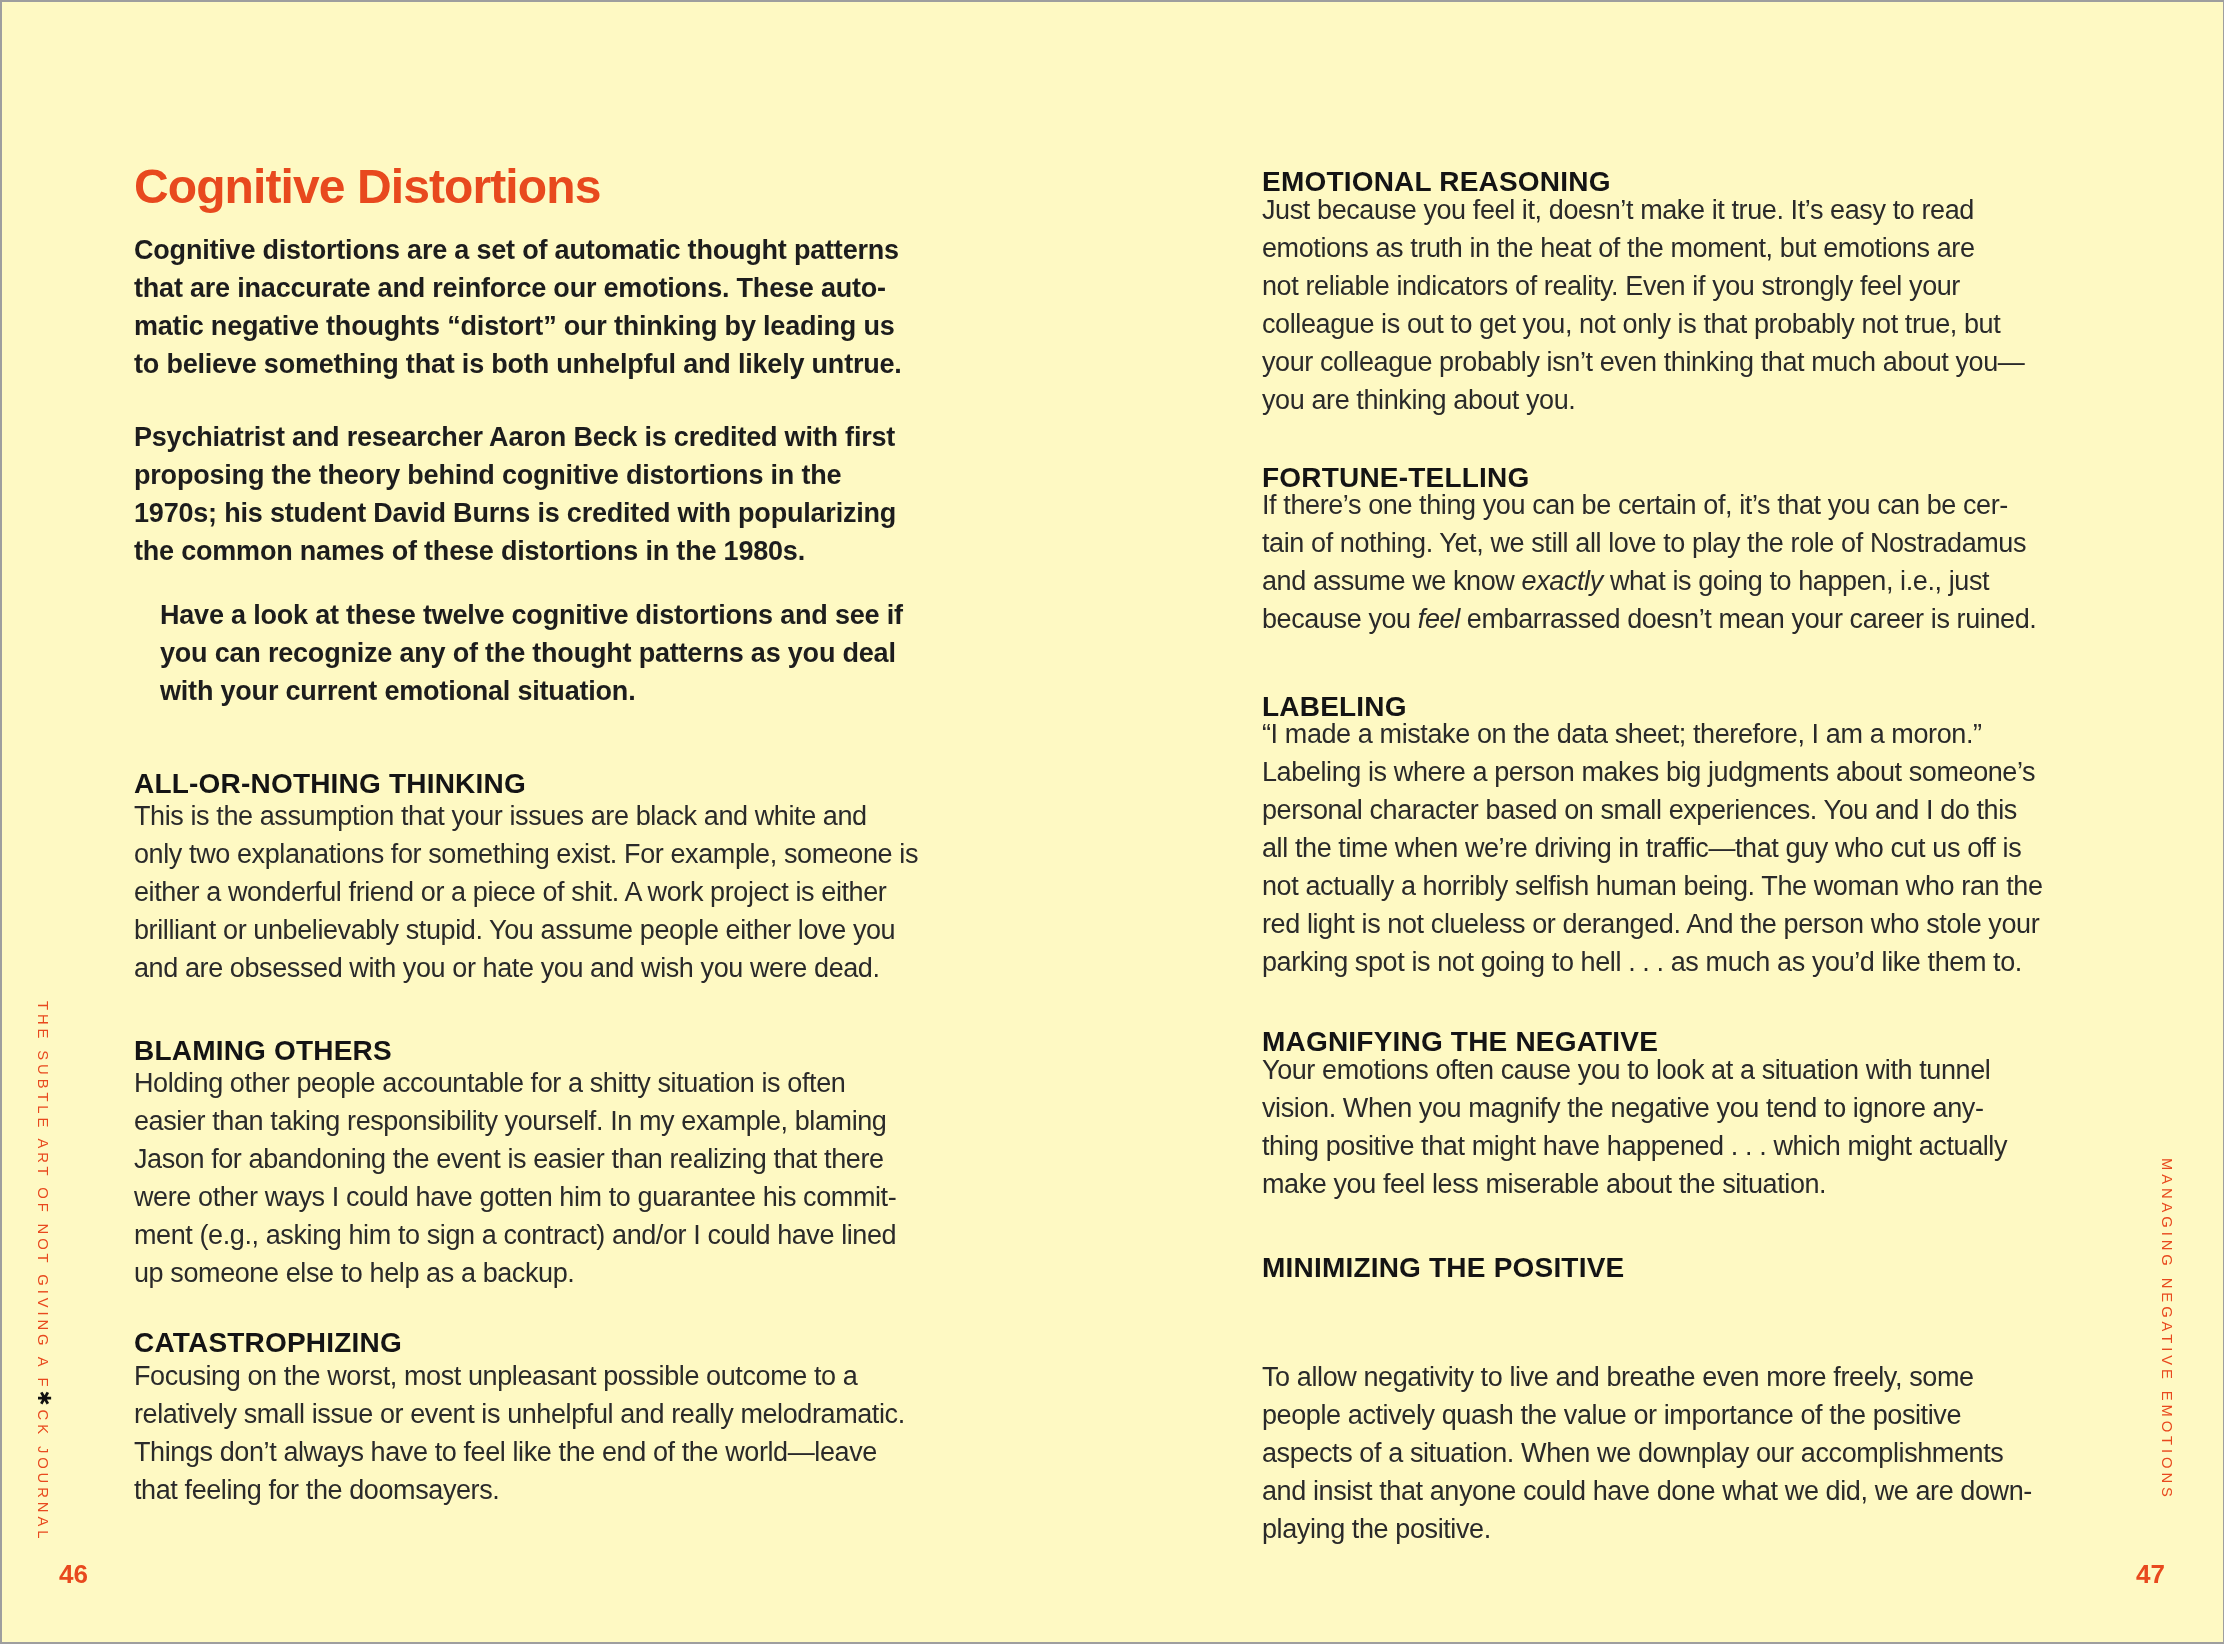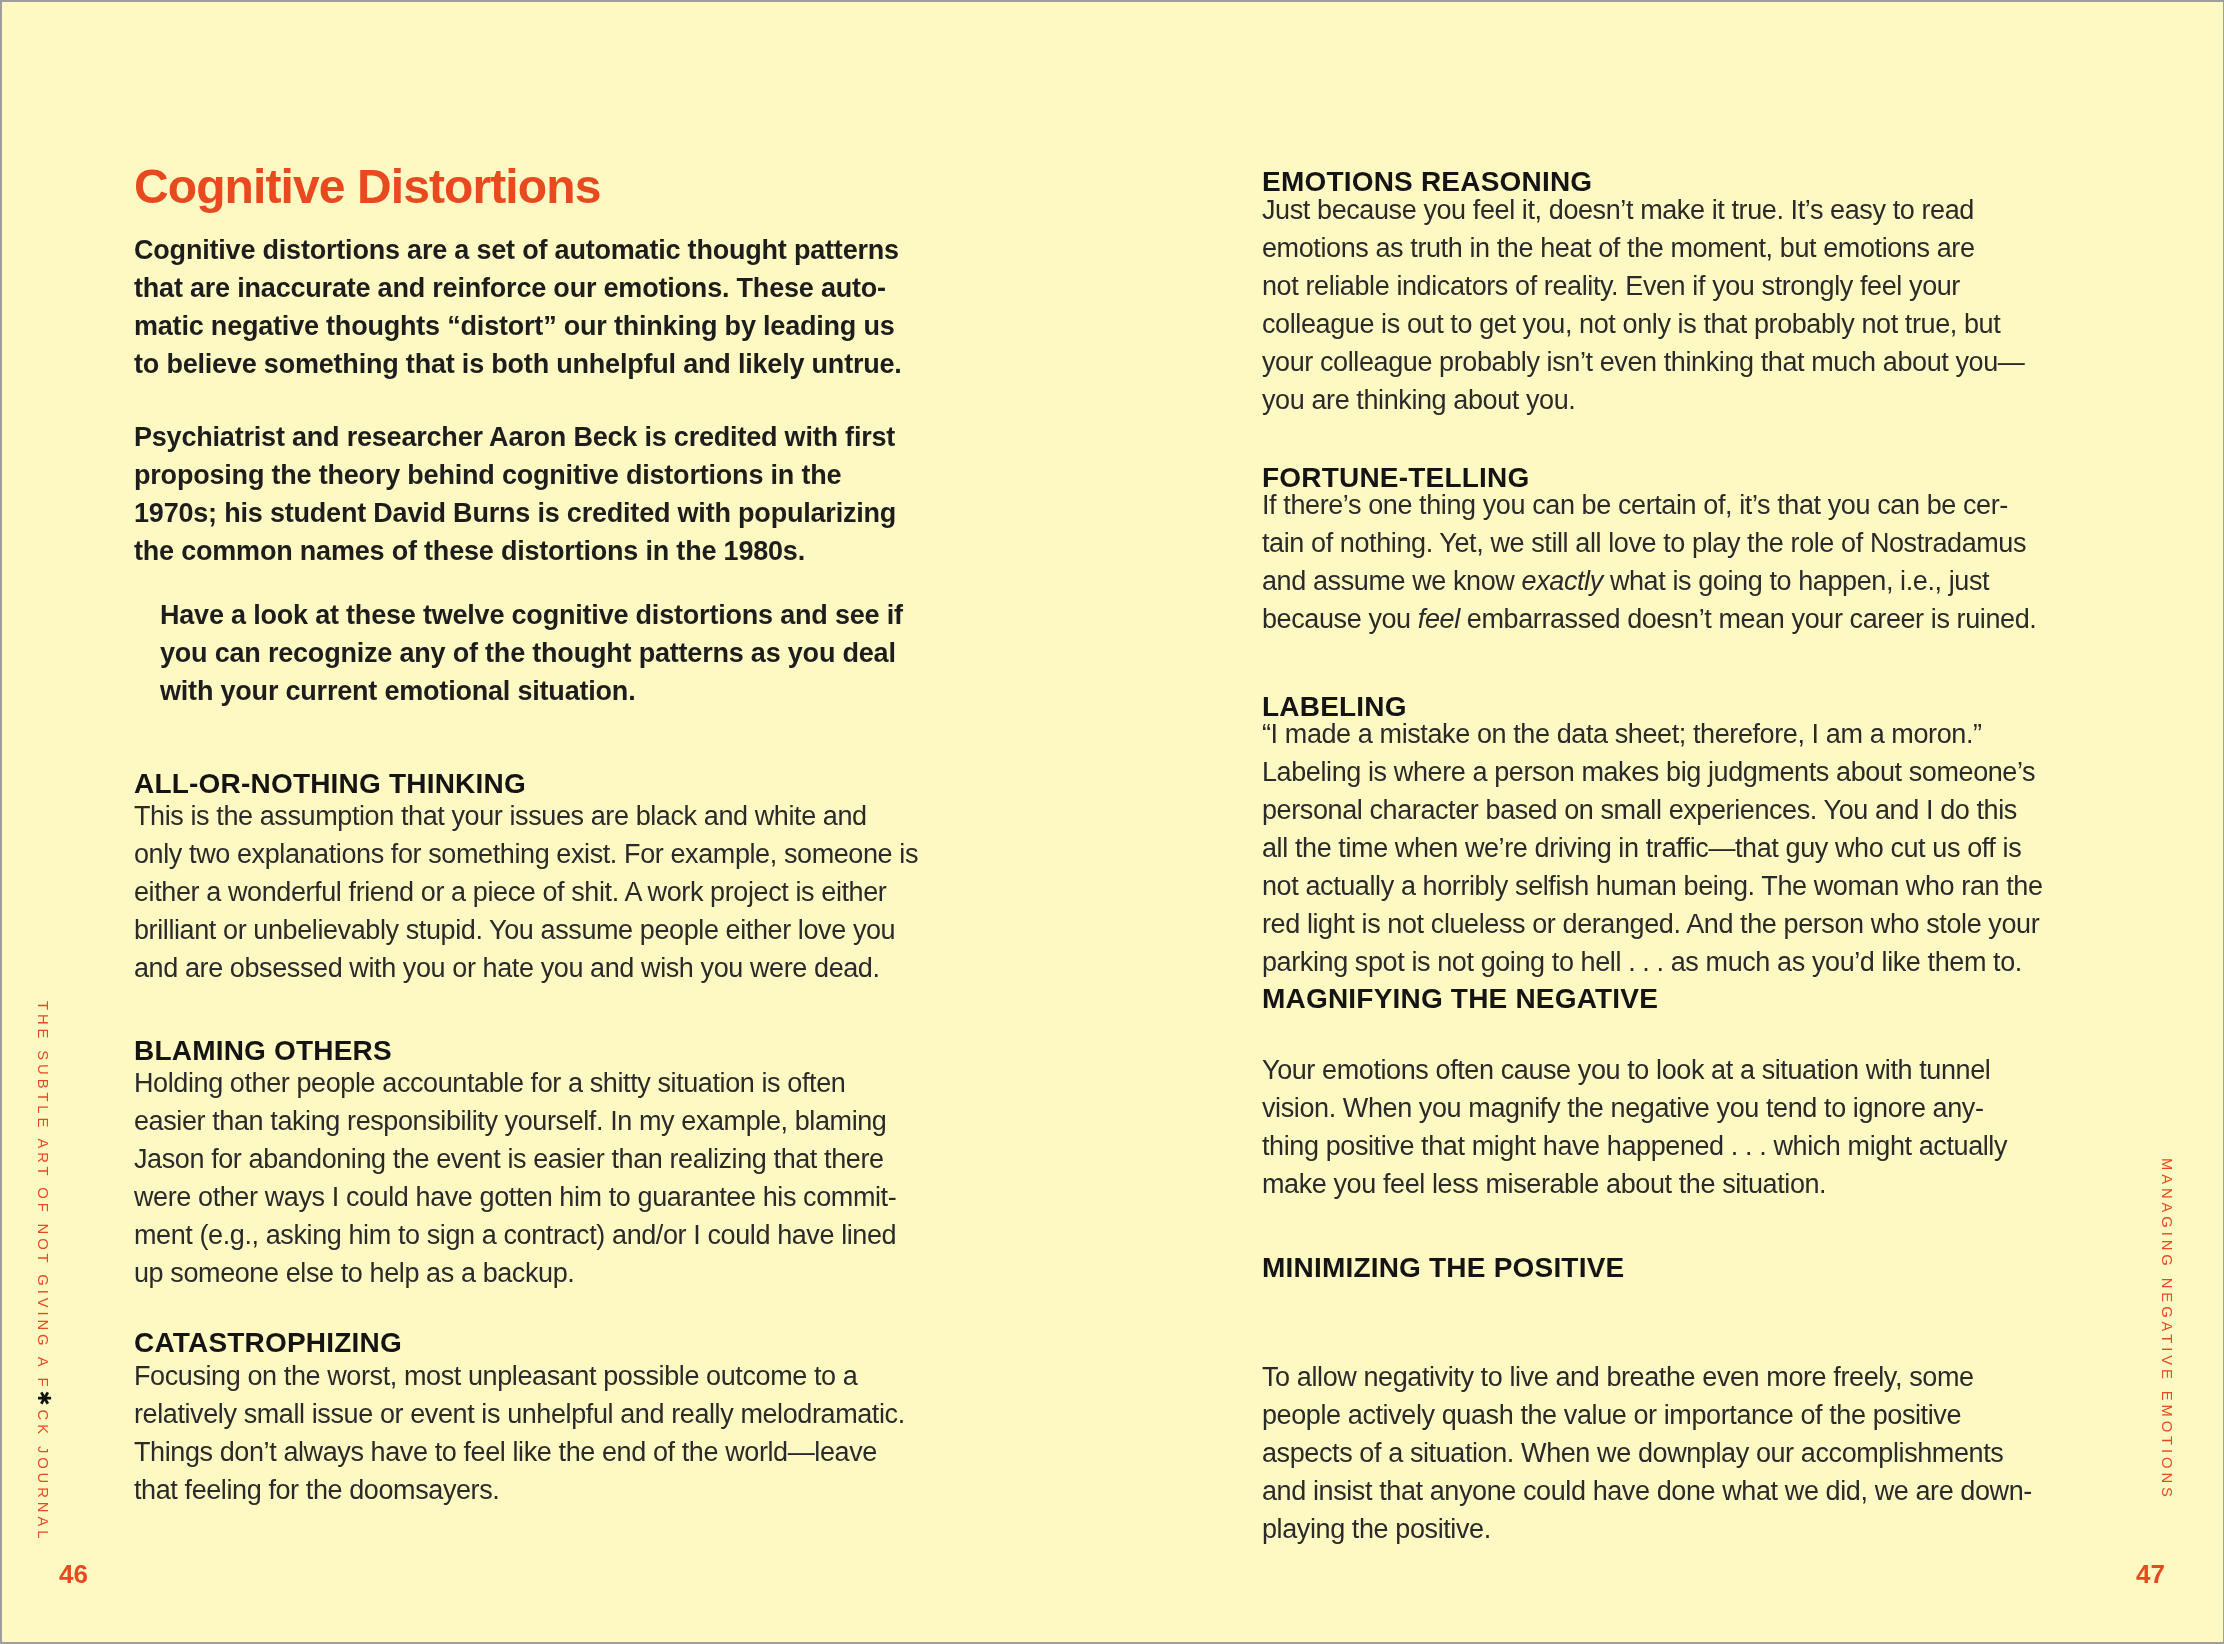--- a/index.html
+++ b/index.html
@@ -90,21 +90,21 @@
     </div>
 
   <h2 class="abs sec-heading" style="left:132px;top:1300px;">CATASTROPHIZING</h2>
   <div class="abs body" style="left:132px;top:1355px;">
       <div class="line"><span>Focusing on the worst, most unpleasant possible outcome to a</span></div>
       <div class="line"><span>relatively small issue or event is unhelpful and really melodramatic.</span></div>
       <div class="line"><span>Things don’t always have to feel like the end of the world—leave</span></div>
       <div class="line"><span>that feeling for the doomsayers.</span></div>
     </div>
 
-  <h2 class="abs sec-heading" style="left:1260px;top:139px;">EMOTIONS REASONING</h2>
+  <h2 class="abs sec-heading" style="left:1260px;top:139px;">EMOTIONAL REASONING</h2>
   <div class="abs body" style="left:1260px;top:189px;">
       <div class="line"><span>Just because you feel it, doesn’t make it true. It’s easy to read</span></div>
       <div class="line"><span>emotions as truth in the heat of the moment, but emotions are</span></div>
       <div class="line"><span>not reliable indicators of reality. Even if you strongly feel your</span></div>
       <div class="line"><span>colleague is out to get you, not only is that probably not true, but</span></div>
       <div class="line"><span>your colleague probably isn’t even thinking that much about you—</span></div>
       <div class="line"><span>you are thinking about you.</span></div>
     </div>
 
   <h2 class="abs sec-heading" style="left:1260px;top:435px;">FORTUNE-TELLING</h2>
@@ -119,21 +119,21 @@
   <div class="abs body" style="left:1260px;top:713px;">
       <div class="line"><span>“I made a mistake on the data sheet; therefore, I am a moron.”</span></div>
       <div class="line"><span>Labeling is where a person makes big judgments about someone’s</span></div>
       <div class="line"><span>personal character based on small experiences. You and I do this</span></div>
       <div class="line"><span>all the time when we’re driving in traffic—that guy who cut us off is</span></div>
       <div class="line"><span>not actually a horribly selfish human being. The woman who ran the</span></div>
       <div class="line"><span>red light is not clueless or deranged. And the person who stole your</span></div>
       <div class="line"><span>parking spot is not going to hell . . . as much as you’d like them to.</span></div>
     </div>
 
-  <h2 class="abs sec-heading" style="left:1260px;top:956px;">MAGNIFYING THE NEGATIVE</h2>
+  <h2 class="abs sec-heading" style="left:1260px;top:999px;">MAGNIFYING THE NEGATIVE</h2>
   <div class="abs body" style="left:1260px;top:1049px;">
       <div class="line"><span>Your emotions often cause you to look at a situation with tunnel</span></div>
       <div class="line"><span>vision. When you magnify the negative you tend to ignore any-</span></div>
       <div class="line"><span>thing positive that might have happened . . . which might actually</span></div>
       <div class="line"><span>make you feel less miserable about the situation.</span></div>
     </div>
 
   <h2 class="abs sec-heading" style="left:1260px;top:1225px;">MINIMIZING THE POSITIVE</h2>
   <div class="abs body" style="left:1260px;top:1312px;margin-top:44px;">
       <div class="line"><span>To allow negativity to live and breathe even more freely, some</span></div>

